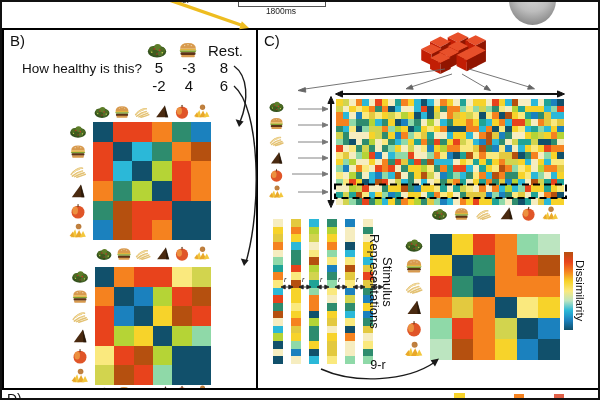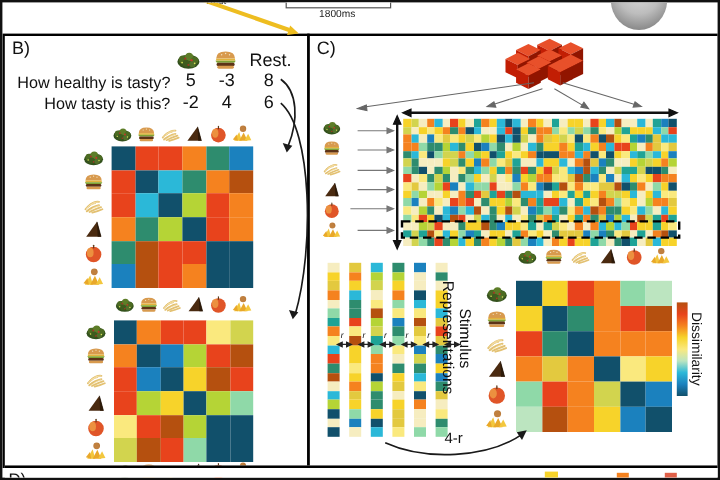--- a/index.html
+++ b/index.html
@@ -146,22 +146,21 @@
           <use href="#f-salad"></use>
         </svg>
       </span>
       <span class="food">
         <svg viewBox="0 0 32 32">
           <use href="#f-burger"></use>
         </svg>
       </span>
     </div>
   <div class="abs diff">Rest.</div>
-  <div class="abs qtext q1-text">How healthy is tasty?</div>
-  <div class="abs qtext q2-text">How tasty is this?</div>
+  <div class="abs qtext q1-text">How healthy is this?</div>
   <div class="abs v v-h1">5</div>
   <div class="abs v v-h2">-3</div>
   <div class="abs v v-h3">8</div>
   <div class="abs v v-t1">-2</div>
   <div class="abs v v-t2">4</div>
   <div class="abs v v-t3">6</div>
 
   <div class="abs icons-row m1-top">
       <span class="food">
         <svg viewBox="0 0 32 32">
@@ -1235,21 +1234,21 @@
       <div style="background: rgb(27, 129, 190);"></div>
       <div style="background: rgb(188, 229, 192);"></div>
       <div style="background: rgb(181, 80, 15);"></div>
       <div style="background: rgb(245, 130, 31);"></div>
       <div style="background: rgb(247, 211, 42);"></div>
       <div style="background: rgb(27, 129, 190);"></div>
       <div style="background: rgb(17, 80, 107);"></div>
     </div>
   <div class="abs cbar" style="background: linear-gradient(rgb(181, 80, 15), rgb(232, 67, 28), rgb(245, 130, 31), rgb(247, 211, 42), rgb(250, 233, 126), rgb(188, 229, 192), rgb(43, 184, 216), rgb(27, 129, 190), rgb(17, 80, 107));"></div>
   <div class="abs cbar-label">Dissimilarity</div>
-  <div class="abs oneminusr">4-r</div>
+  <div class="abs oneminusr">9-r</div>
 
   <div class="abs panel-b"></div>
   <div class="abs panel-c"></div>
   <div class="abs panel-d"></div>
   <div class="abs plabel d-label">D)</div>
   <div class="abs sw sw1" style="background: rgb(247, 211, 42);"></div>
   <div class="abs sw sw2" style="background: rgb(245, 130, 31);"></div>
   <div class="abs sw sw3" style="background: rgb(224, 96, 72);"></div>
 
   <svg class="abs overlay" viewBox="0 0 600 400">

